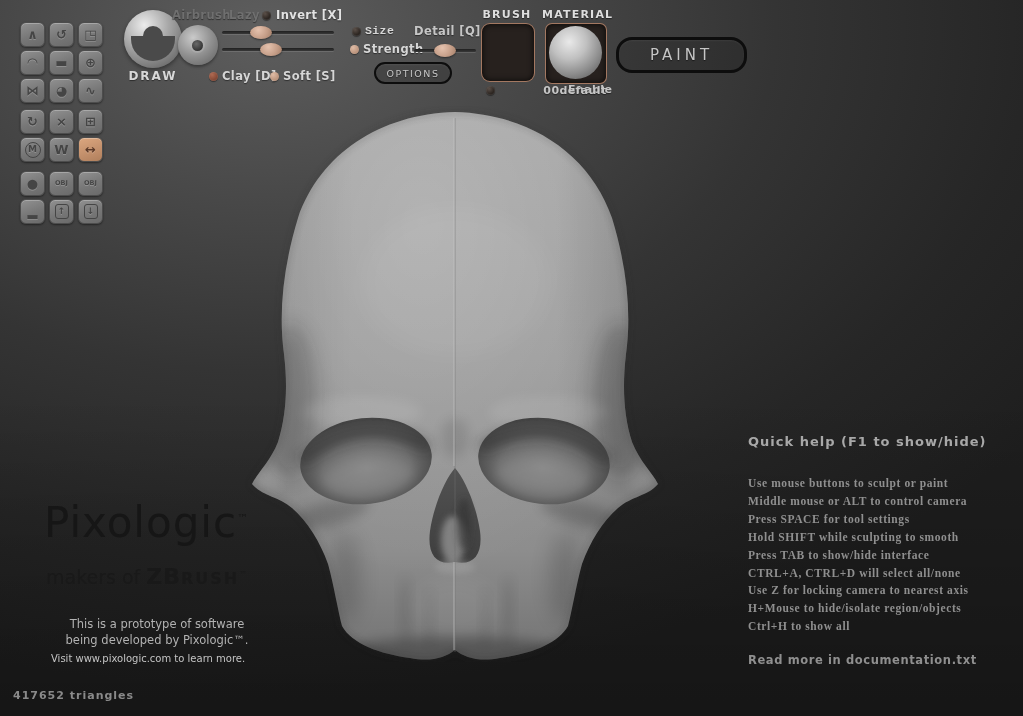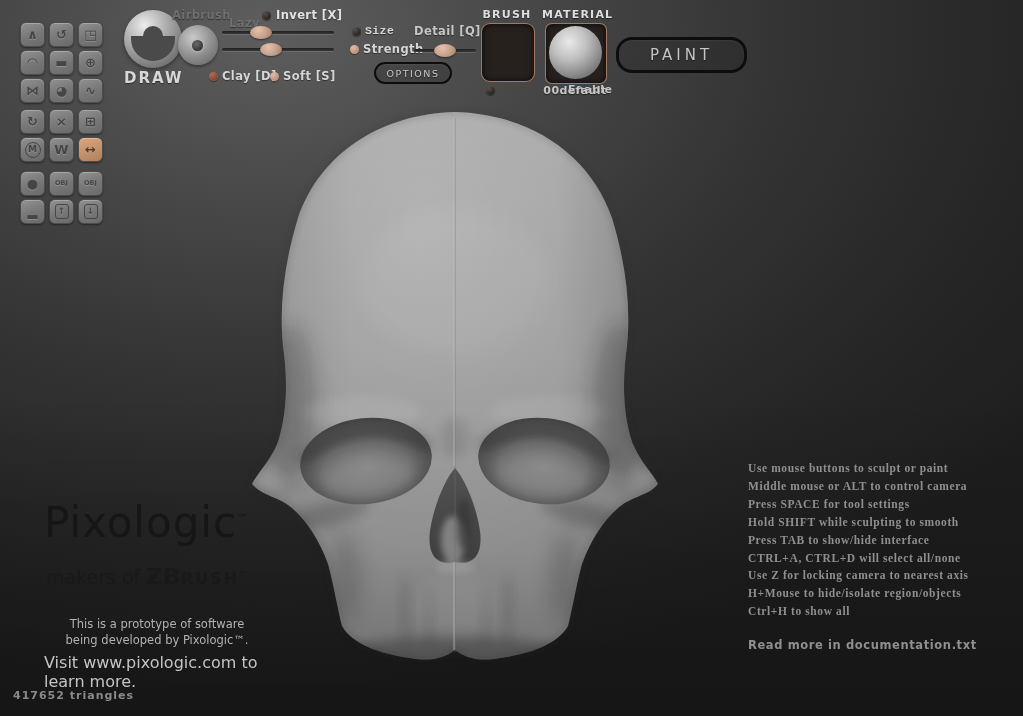--- a/index.html
+++ b/index.html
@@ -59,21 +59,21 @@
   #help-footer{margin-top:17px;font-size:11.5px;font-weight:bold;color:#8f8f8f;letter-spacing:0.6px;}
   
   #brand{left:28px;top:498px;width:230px;height:185px;margin-left:16px;}
   #logo{position:absolute;top:0;left:0;font-size:42px;color:#161616;letter-spacing:1px;}
   #logo sup{font-size:11px;}
   #tagline{position:absolute;top:66px;left:2px;font-size:19px;color:#191919;}
   #tagline .zb{font-size:22px;font-weight:bold;letter-spacing:1px;}
   #tagline .rush{font-size:16px;font-weight:bold;letter-spacing:2px;}
   #tagline sup{font-size:8px;}
   #brand-note{position:absolute;top:118px;left:8px;width:210px;text-align:center;font-size:11.5px;color:#b2b2b2;line-height:16px;}
-  #brand-visit{position:absolute;top:155px;left:0;font-size:16px;color:#c4c4c4;}
+  #brand-visit{position:absolute;top:155px;left:7px;font-size:10px;color:#c4c4c4;}
   #tri-count{left:13px;top:689px;font-size:11px;font-weight:bold;color:#8a8a8a;letter-spacing:1px;}
 </style>
 </head>
 <body>
 
 <div class="stage">
 
   <div class="abs" style="left:0;top:0;width:1023px;height:716px;">
     <svg style="position:absolute;left:240px;top:106px;" width="430" height="556" viewBox="0 0 430 556">
       <defs>
@@ -233,28 +233,28 @@
       <div class="side-btn" style="left: 78px; top: 199px;">
         <span class="glyph boxed">↓</span>
       </div>
     </div>
 
   <div class="abs" style="left:0;top:0;width:1023px;height:110px;">
 
     <div class="abs" id="brush-preview">
       <div id="brush-profile"></div>
     </div>
-    <div class="lbl" style="left:124px;top:69px;width:58px;text-align:center;font-size:15px;letter-spacing:2px;color:#d8d8d8;">DRAW</div>
+    <div class="lbl" style="left:124px;top:69px;width:58px;text-align:center;font-size:12px;letter-spacing:2px;color:#d8d8d8;">DRAW</div>
 
     <div class="abs" id="lazy-circle">
       <div id="lazy-dot"></div>
     </div>
 
     <div class="lbl dim" style="left:172px;top:8px;">Airbrush</div>
-    <div class="lbl dim" style="left:229px;top:8px;margin-top:8px;">Lazy</div>
+    <div class="lbl dim" style="left:229px;top:8px;">Lazy</div>
     <div class="radio dark" style="left:262px;top:11px;"></div>
     <div class="lbl" style="left:276px;top:8px;color:#e2e2e2;">Invert [X]</div>
 
     <div class="track" style="left:222px;top:31px;width:112px;">
       <div class="handle" style="left: calc(35% - 11px);"></div>
     </div>
     <div class="track" style="left:222px;top:48px;width:112px;">
       <div class="handle" style="left: calc(44% - 11px);"></div>
     </div>
 
@@ -282,20 +282,21 @@
     <div class="sec-title" style="left:542px;top:8px;width:64px;">MATERIAL</div>
     <div class="tool-box" style="left:545px;top:23px;width:60px;height:59px;border-radius:7px;">
       <div id="material-sphere"></div>
     </div>
     <div class="lbl mid" style="left:543px;top:84px;width:64px;text-align:center;font-size:11px;">00default</div>
 
     <div class="pill-btn" style="left:616px;top:37px;width:125px;height:30px;border-width:3px;font-size:15px;letter-spacing:4px;">PAINT</div>
   </div>
 
   <div class="abs" id="help">
+    <div id="help-title">Quick help (F1 to show/hide)</div>
     <div id="help-lines" style="margin-top:26px;">
         <div class="help-line">Use mouse buttons to sculpt or paint</div>
         <div class="help-line">Middle mouse or ALT to control camera</div>
         <div class="help-line">Press SPACE for tool settings</div>
         <div class="help-line">Hold SHIFT while sculpting to smooth</div>
         <div class="help-line">Press TAB to show/hide interface</div>
         <div class="help-line">CTRL+A, CTRL+D will select all/none</div>
         <div class="help-line">Use Z for locking camera to nearest axis</div>
         <div class="help-line">H+Mouse to hide/isolate region/objects</div>
         <div class="help-line">Ctrl+H to show all</div>

